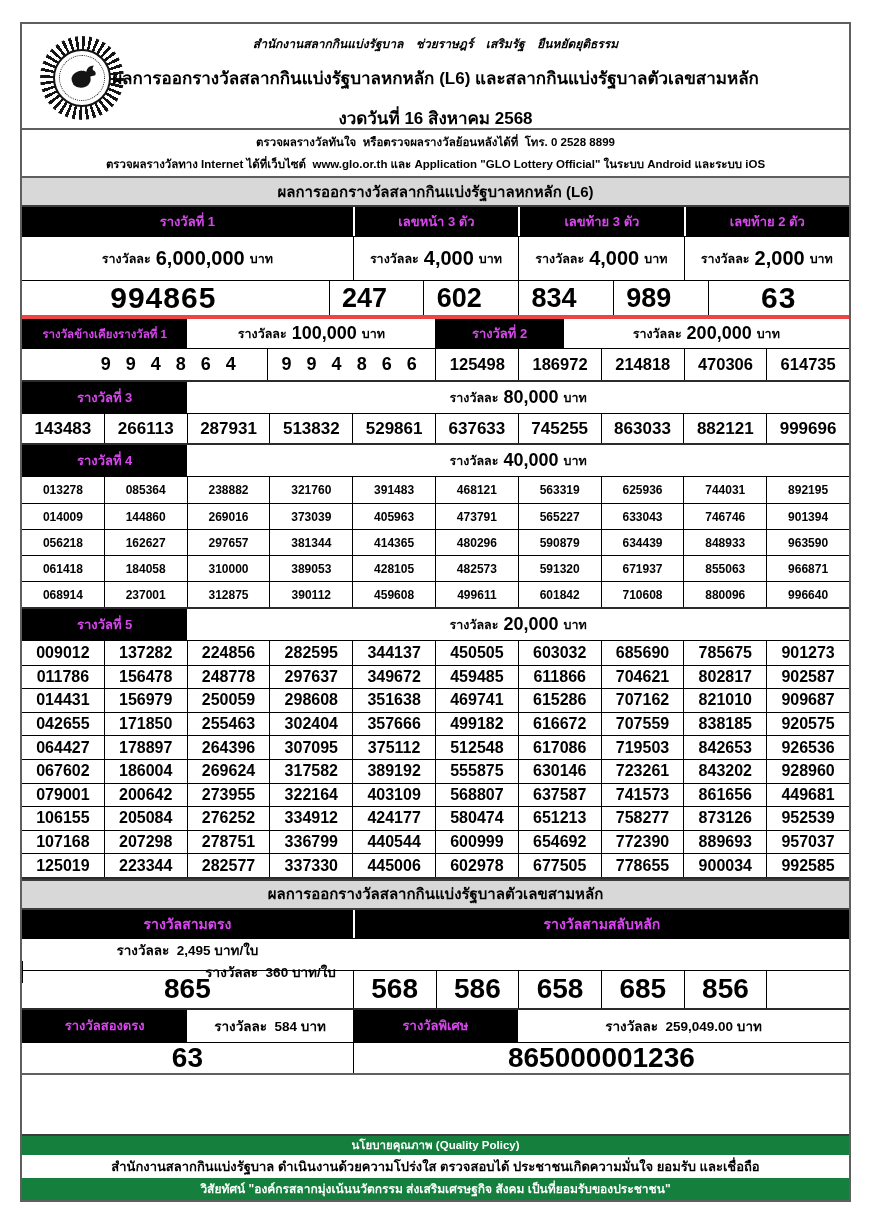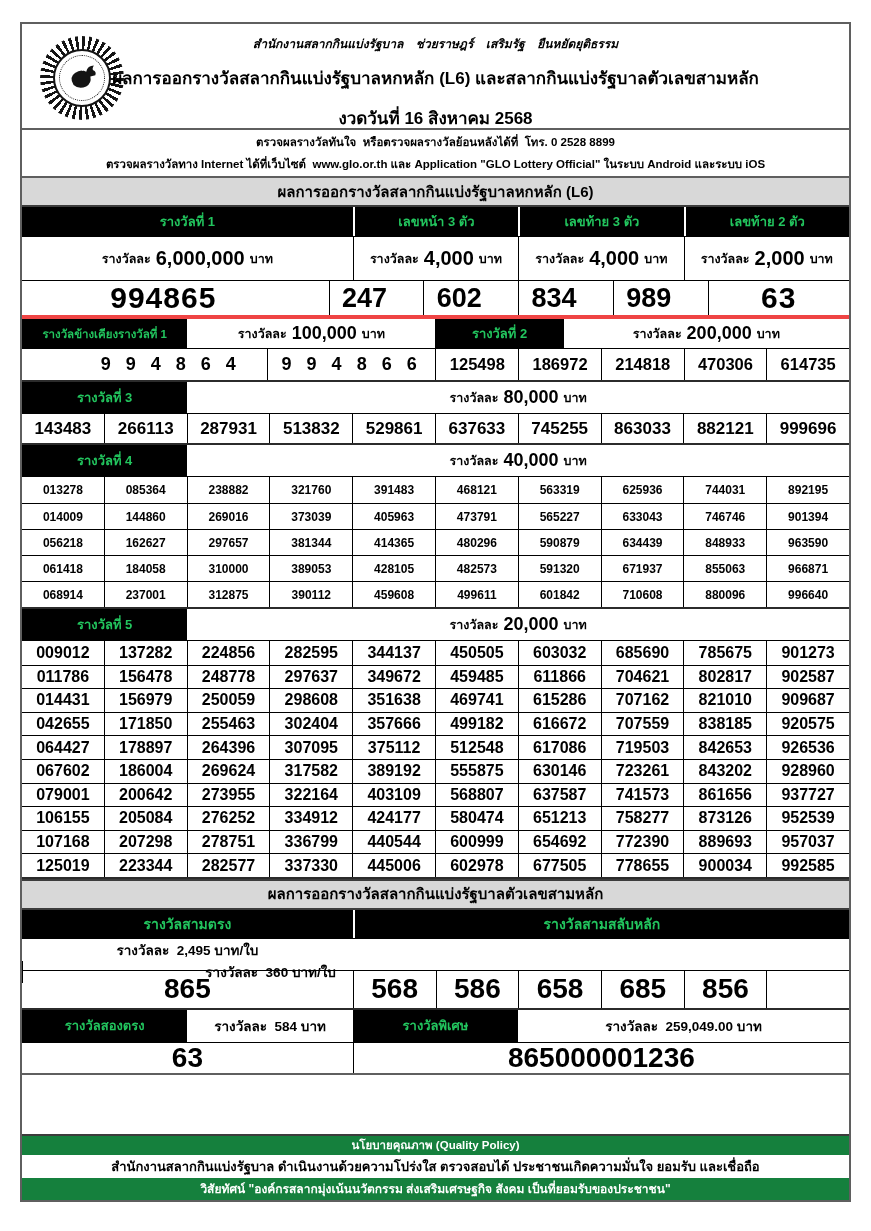--- a/index.html
+++ b/index.html
@@ -44,21 +44,21 @@
   .banner{
     height:29px;background:#d8d8d8;border-bottom:2px solid #3c3c3c;
     display:flex;align-items:center;justify-content:center;
     font-size:15px;font-weight:bold;
   }
   .banner2{height:31px;border-top:2px solid #3c3c3c;}
 
   
   .row{display:flex;width:100%;}
   .cell{display:flex;align-items:center;justify-content:center;}
-  .blk{background:#000;color:#22c55e;font-weight:bold;font-size:13px;}
+  .blk{background:#000;color:#d946ef;font-weight:bold;font-size:13px;}
   .blk + .blk, .wgap{border-left:2px solid #fff;}
   .vline{border-left:1px solid #000;}
   .c40{width:40%;}.c30{width:30%;}.c20{width:20%;}.c10{width:10%;}
   .c155{width:15.5%;}.c345{width:34.5%;}.c296{width:29.6%;}.c204{width:20.4%;}
   .c60{width:60%;}
 
   .amt-pre,.amt-suf{font-size:12.5px;font-weight:bold;}
   .amt-val{font-size:20px;font-weight:bold;margin:0 5px;}
   .amt-val-mid{font-size:18px;font-weight:bold;margin:0 5px;}
   .amt-plain{font-size:13.5px;font-weight:bold;white-space:pre;}
@@ -406,21 +406,21 @@
 
     <div class="gcell">079001</div>
         <div class="gcell">200642</div>
         <div class="gcell">273955</div>
         <div class="gcell">322164</div>
         <div class="gcell">403109</div>
         <div class="gcell">568807</div>
         <div class="gcell">637587</div>
         <div class="gcell">741573</div>
         <div class="gcell">861656</div>
-        <div class="gcell">937727</div>
+        <div class="gcell">449681</div>
       </div>
       <div class="nrow">
 
     <div class="gcell">106155</div>
         <div class="gcell">205084</div>
         <div class="gcell">276252</div>
         <div class="gcell">334912</div>
         <div class="gcell">424177</div>
         <div class="gcell">580474</div>
         <div class="gcell">651213</div>

